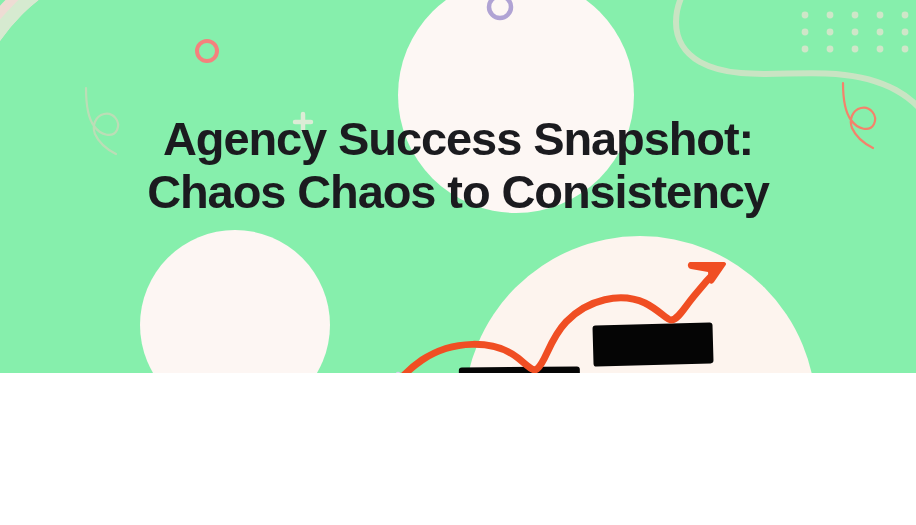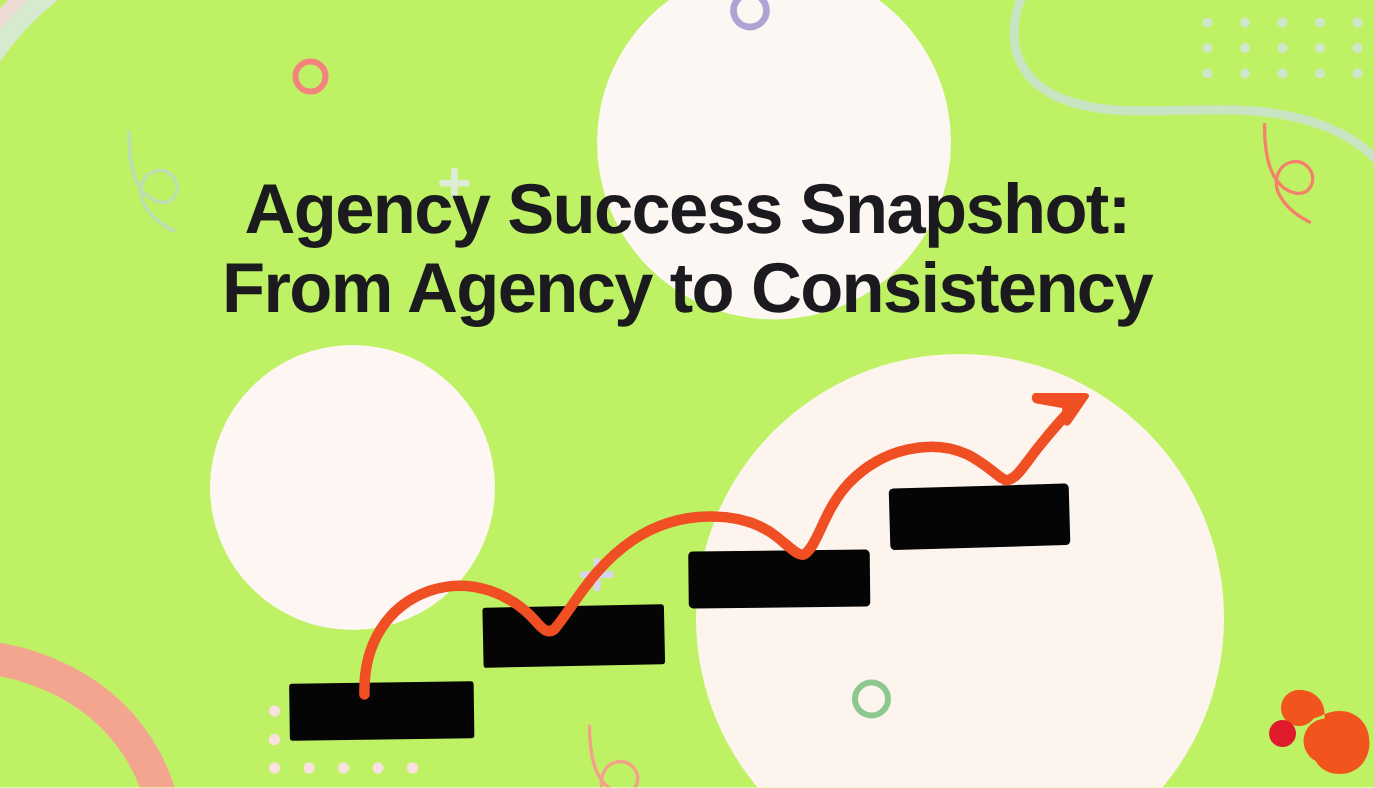--- a/index.html
+++ b/index.html
@@ -6,22 +6,22 @@
     margin: 0;
     padding: 0;
     background: #ffffff;
   }
   body {
     font-family: "Liberation Sans", sans-serif;
   }
   #slide {
     position: relative;
     width: 916px;
-    height: 525px;
-    background: #bef264;
+    height: 373px;
+    background: #86efac;
     overflow: hidden;
     text-decoration: underline;
   }
   #bg-layer, #art-layer {
     position: absolute;
     left: 0;
     top: 0;
     width: 916px;
     height: 525px;
   }
@@ -155,16 +155,16 @@
                C 678 320 684 308 694 296
                C 702 286 711 276 718 269" fill="none" stroke="#f04e23" stroke-width="7" stroke-linecap="round" stroke-linejoin="round"></path>
       <path d="M 690 262 L 723 262 C 726 262 727 264 725 266
                L 714 282 C 712 285 709 284 709 281
                L 708 272 L 691 269 C 687 268 687 263 690 262 Z" fill="#f04e23"></path>
     </g>
   </svg>
 
   <div class="title-block">
     <span class="title-line">Agency Success Snapshot:</span>
-    <span class="title-line">From Agency to Consistency</span>
+    <span class="title-line">Chaos Chaos to Consistency</span>
   </div>
 
 </div>
 
 </body></html>

